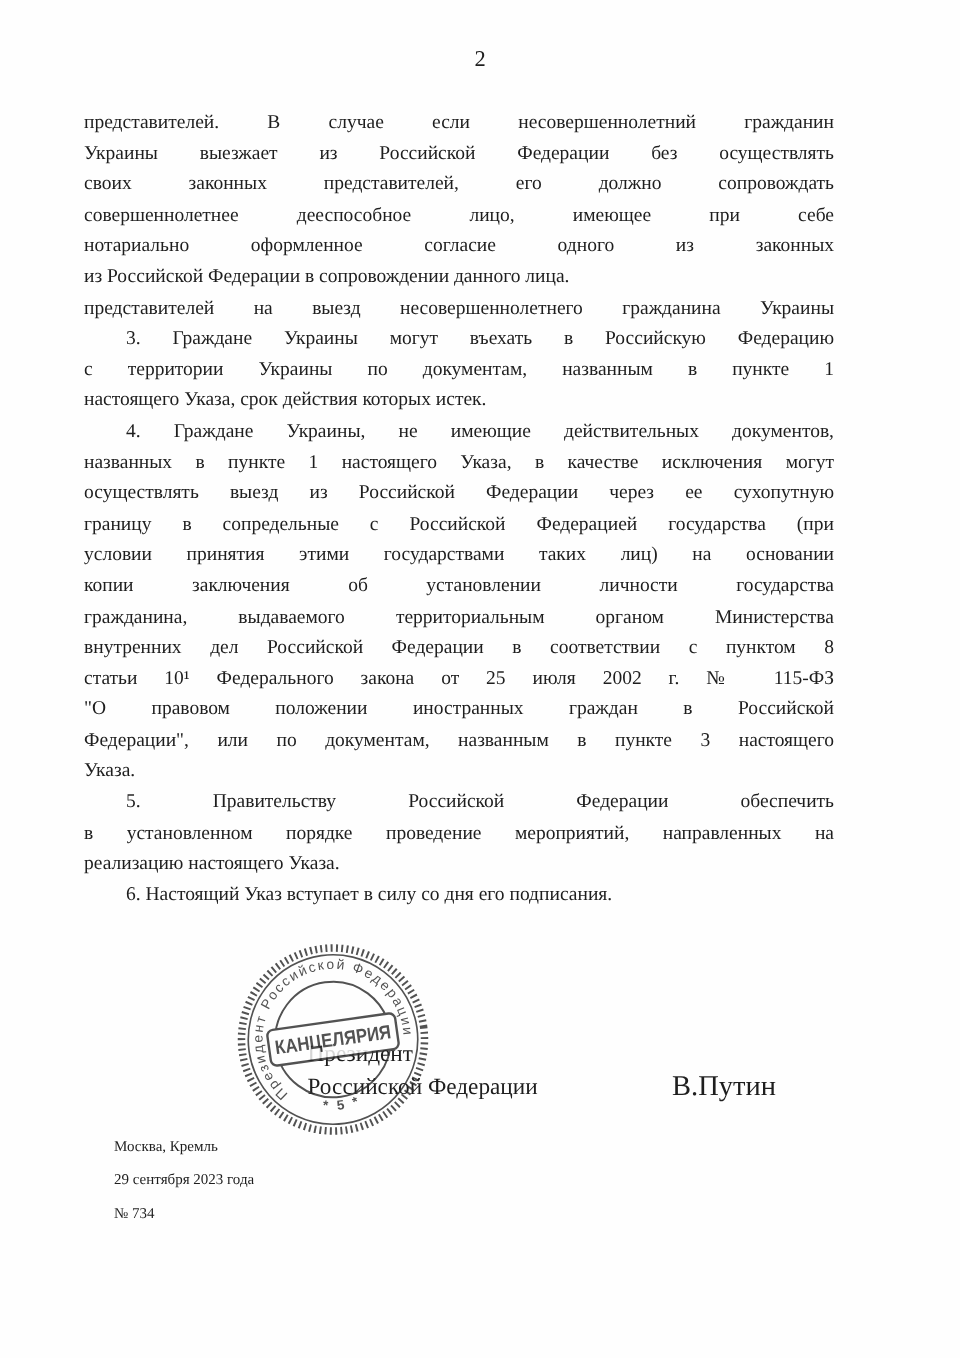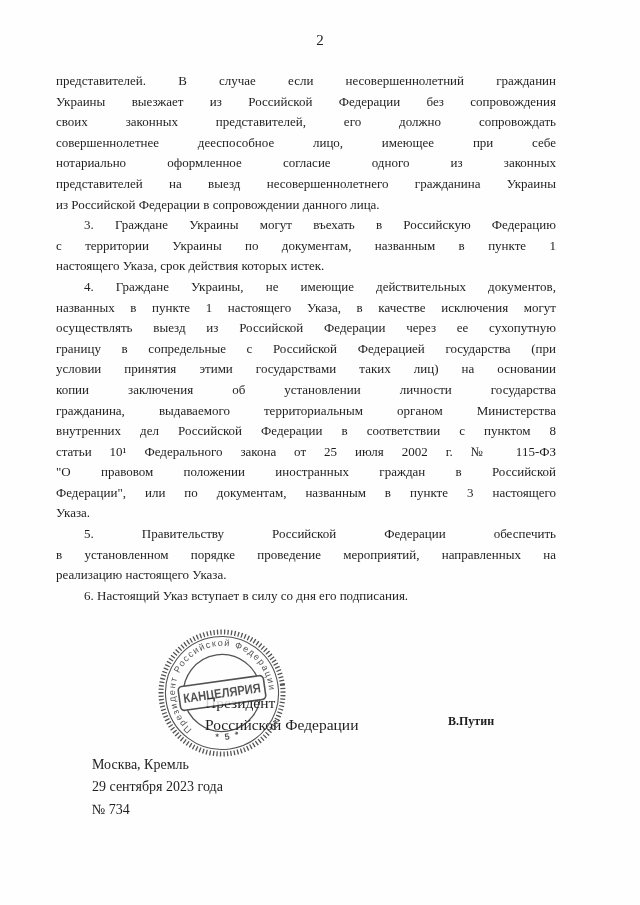--- a/index.html
+++ b/index.html
@@ -27,26 +27,25 @@
     height:20.6px;overflow:visible;
   }
   .line.indent{text-indent:28px;}
   .line.final{text-align-last:left;}
   .sig-label{
     position:absolute;left:205px;top:692px;width:205px;
     font-size:15.5px;line-height:22px;
   }
   .sig-name{
     position:absolute;left:448px;top:714px;
-    font-size:12px;
-    font-weight:bold;
+    font-size:19px;
   }
   .footer-block{
-    position:absolute;left:92px;top:754px;
-    font-size:14px;line-height:22.4px;
+    position:absolute;left:76px;top:754px;
+    font-size:10px;line-height:22.4px;
   }
   .stamp{
     position:absolute;left:156px;top:627px;width:132px;height:132px;
     transform:rotate(-8deg);
     opacity:0.82;
   }
   .stamp svg{display:block;width:132px;height:132px;}
   .stamp .ring-text{
     font-family:"Liberation Sans","DejaVu Sans",sans-serif;
     font-size:9.2px;letter-spacing:1.3px;fill:#2d2d2d;
@@ -64,26 +63,26 @@
 <body>
 
 <div class="page">
 
   <div class="page-number">2</div>
 
   <div class="body-text">
 
     <div class="para">
       <div class="line">представителей. В случае если несовершеннолетний гражданин</div>
-      <div class="line">Украины выезжает из Российской Федерации без сопровождения</div>
+      <div class="line">Украины выезжает из Российской Федерации без осуществлять</div>
       <div class="line">своих законных представителей, его должно сопровождать</div>
       <div class="line">совершеннолетнее дееспособное лицо, имеющее при себе</div>
       <div class="line">нотариально оформленное согласие одного из законных</div>
+      <div class="line final">из Российской Федерации в сопровождении данного лица.</div>
       <div class="line">представителей на выезд несовершеннолетнего гражданина Украины</div>
-      <div class="line final">из Российской Федерации в сопровождении данного лица.</div>
     </div>
 
     <div class="para">
       <div class="line indent">3. Граждане Украины могут въехать в Российскую Федерацию</div>
       <div class="line">с территории Украины по документам, названным в пункте 1</div>
       <div class="line final">настоящего Указа, срок действия которых истек.</div>
     </div>
 
     <div class="para">
       <div class="line indent">4. Граждане Украины, не имеющие действительных документов,</div>

